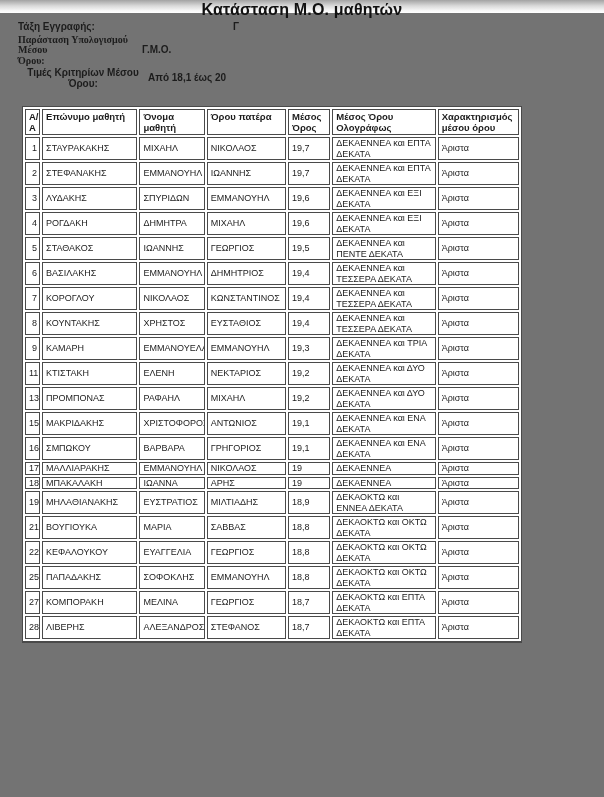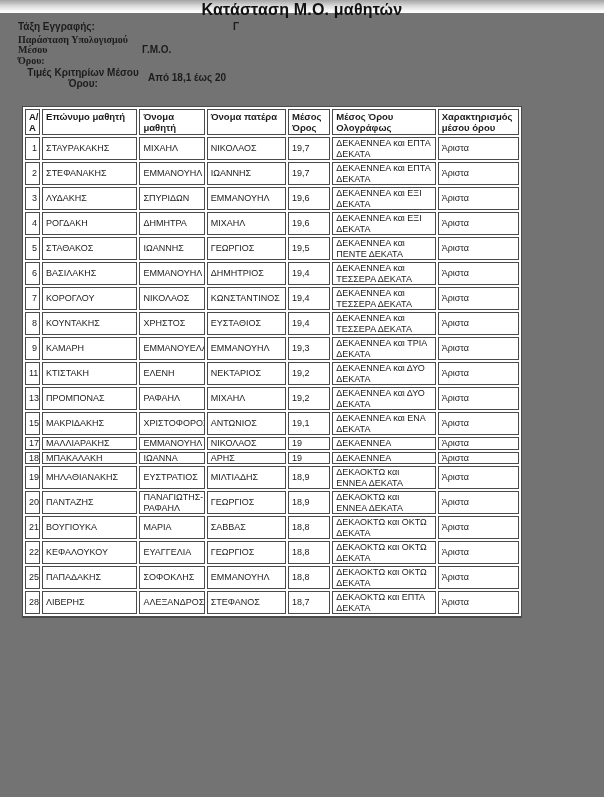--- a/index.html
+++ b/index.html
@@ -109,21 +109,21 @@
         <col class="c4">
         <col class="c5">
         <col class="c6">
         <col class="c7">
     </colgroup>
     <thead>
       <tr>
         <th>Α/Α</th>
         <th>Επώνυμο μαθητή</th>
         <th>Όνομα μαθητή</th>
-        <th>Όνομα πατέρα</th>
+        <th>Όρου πατέρα</th>
         <th>Μέσος Όρος</th>
         <th>Μέσος Όρου Ολογράφως</th>
         <th>Χαρακτηρισμός μέσου όρου</th>
       </tr>
     </thead>
     <tbody>
         <tr>
           <td class="num">1</td>
           <td>ΣΤΑΥΡΑΚΑΚΗΣ</td>
           <td>ΜΙΧΑΗΛ</td>
@@ -225,20 +225,29 @@
         <tr>
           <td class="num">15</td>
           <td>ΜΑΚΡΙΔΑΚΗΣ</td>
           <td>ΧΡΙΣΤΟΦΟΡΟΣ</td>
           <td>ΑΝΤΩΝΙΟΣ</td>
           <td>19,1</td>
           <td>ΔΕΚΑΕΝΝΕΑ και ΕΝΑ ΔΕΚΑΤΑ</td>
           <td>Άριστα</td>
         </tr>
         <tr>
+          <td class="num">16</td>
+          <td>ΣΜΠΩΚΟΥ</td>
+          <td>ΒΑΡΒΑΡΑ</td>
+          <td>ΓΡΗΓΟΡΙΟΣ</td>
+          <td>19,1</td>
+          <td>ΔΕΚΑΕΝΝΕΑ και ΕΝΑ ΔΕΚΑΤΑ</td>
+          <td>Άριστα</td>
+        </tr>
+        <tr>
           <td class="num">17</td>
           <td>ΜΑΛΛΙΑΡΑΚΗΣ</td>
           <td>ΕΜΜΑΝΟΥΗΛ</td>
           <td>ΝΙΚΟΛΑΟΣ</td>
           <td>19</td>
           <td>ΔΕΚΑΕΝΝΕΑ</td>
           <td>Άριστα</td>
         </tr>
         <tr>
           <td class="num">18</td>
@@ -252,29 +261,20 @@
         <tr>
           <td class="num">19</td>
           <td>ΜΗΛΑΘΙΑΝΑΚΗΣ</td>
           <td>ΕΥΣΤΡΑΤΙΟΣ</td>
           <td>ΜΙΛΤΙΑΔΗΣ</td>
           <td>18,9</td>
           <td>ΔΕΚΑΟΚΤΩ και ΕΝΝΕΑ ΔΕΚΑΤΑ</td>
           <td>Άριστα</td>
         </tr>
         <tr>
-          <td class="num">20</td>
-          <td>ΠΑΝΤΑΖΗΣ</td>
-          <td>ΠΑΝΑΓΙΩΤΗΣ-ΡΑΦΑΗΛ</td>
-          <td>ΓΕΩΡΓΙΟΣ</td>
-          <td>18,9</td>
-          <td>ΔΕΚΑΟΚΤΩ και ΕΝΝΕΑ ΔΕΚΑΤΑ</td>
-          <td>Άριστα</td>
-        </tr>
-        <tr>
           <td class="num">21</td>
           <td>ΒΟΥΓΙΟΥΚΑ</td>
           <td>ΜΑΡΙΑ</td>
           <td>ΣΑΒΒΑΣ</td>
           <td>18,8</td>
           <td>ΔΕΚΑΟΚΤΩ και ΟΚΤΩ ΔΕΚΑΤΑ</td>
           <td>Άριστα</td>
         </tr>
         <tr>
           <td class="num">22</td>
@@ -288,20 +288,29 @@
         <tr>
           <td class="num">25</td>
           <td>ΠΑΠΑΔΑΚΗΣ</td>
           <td>ΣΟΦΟΚΛΗΣ</td>
           <td>ΕΜΜΑΝΟΥΗΛ</td>
           <td>18,8</td>
           <td>ΔΕΚΑΟΚΤΩ και ΟΚΤΩ ΔΕΚΑΤΑ</td>
           <td>Άριστα</td>
         </tr>
         <tr>
+          <td class="num">27</td>
+          <td>ΚΟΜΠΟΡΑΚΗ</td>
+          <td>ΜΕΛΙΝΑ</td>
+          <td>ΓΕΩΡΓΙΟΣ</td>
+          <td>18,7</td>
+          <td>ΔΕΚΑΟΚΤΩ και ΕΠΤΑ ΔΕΚΑΤΑ</td>
+          <td>Άριστα</td>
+        </tr>
+        <tr>
           <td class="num">28</td>
           <td>ΛΙΒΕΡΗΣ</td>
           <td>ΑΛΕΞΑΝΔΡΟΣ</td>
           <td>ΣΤΕΦΑΝΟΣ</td>
           <td>18,7</td>
           <td>ΔΕΚΑΟΚΤΩ και ΕΠΤΑ ΔΕΚΑΤΑ</td>
           <td>Άριστα</td>
         </tr>
       </tbody>
   </table>

